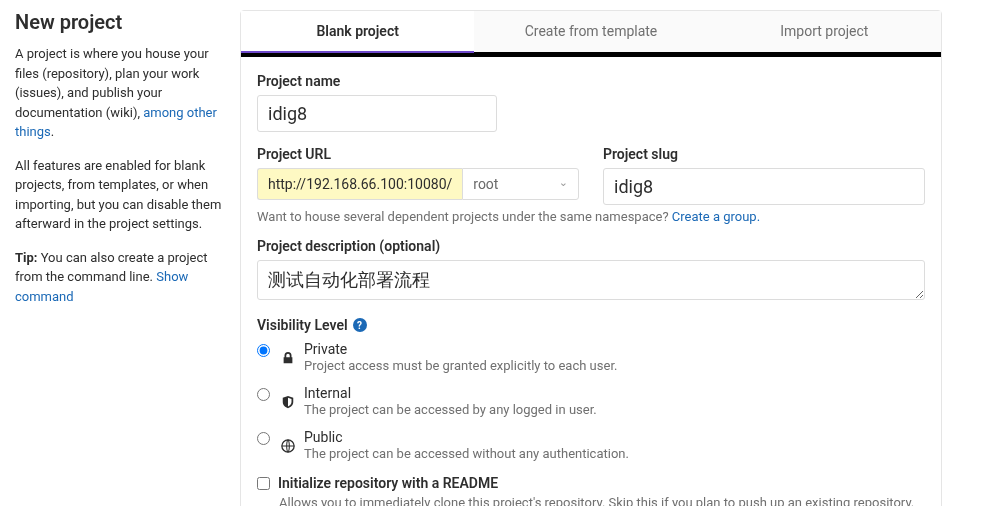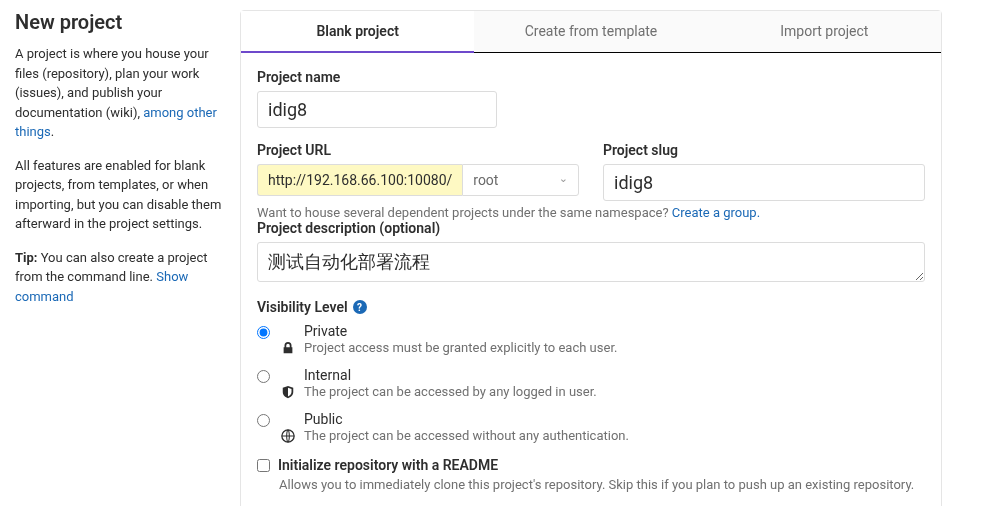--- a/index.html
+++ b/index.html
@@ -32,21 +32,21 @@
     .main {
       flex: 1;
       margin-right: 58px;
       border: 1px solid #e5e5e5;
       border-radius: 4px;
       background: #fafafa;
     }
     .tabs {
       display: flex;
       background: #0ea5e9;
-      border-bottom: 1px solid #000000;
+      border-bottom: 5px solid #000000;
     }
     .tab {
       flex: 1;
       text-align: center;
       padding: 12px 0;
       font-size: 14px;
       color: #707070;
       cursor: pointer;
       background: #fafafa;
     }
@@ -119,21 +119,21 @@
       font-size: 10px; font-weight: bold;
       display: inline-flex; align-items: center; justify-content: center;
     }
     .radio-row {
       display: flex;
       align-items: flex-start;
       gap: 10px;
       margin-bottom: 12px;
     }
     .radio-row input[type="radio"] { margin-top: 3px; }
-    .radio-content { display: flex; align-items: flex-end; gap: 8px; }
+    .radio-content { display: flex; align-items: center; gap: 8px; }
     .radio-icon { width: 16px; display: inline-flex; justify-content: center; margin-top: 1px; }
     .radio-text { }
     .radio-label { font-size: 14px; color: #2e2e2e; }
     .radio-desc { font-size: 13px; color: #707070; margin-top: 1px; }
     .checkbox-row {
       display: flex;
       align-items: flex-start;
       gap: 8px;
       margin-bottom: 4px;
       margin-top: 4px;
@@ -187,21 +187,21 @@
       </div>
       <div class="url-col-right">
         <label class="form-label">Project slug</label>
         <input class="form-input" type="text" value="idig8" style="">
       </div>
     </div>
     <div class="hint">
       <span>Want to house several dependent projects under the same namespace? </span><span class="link">Create a group.</span>
     </div>
 
-    <div class="form-group" style="">
+    <div class="form-group" style="margin-top:14px">
       <label class="form-label">Project description (optional)</label>
       <textarea class="form-textarea" style="">测试自动化部署流程</textarea>
     </div>
 
     <div class="form-group">
       <div class="vis-title-row">
         <label class="form-label" style="margin-bottom:0">Visibility Level</label>
         <span class="help-icon">?</span>
       </div>
 

